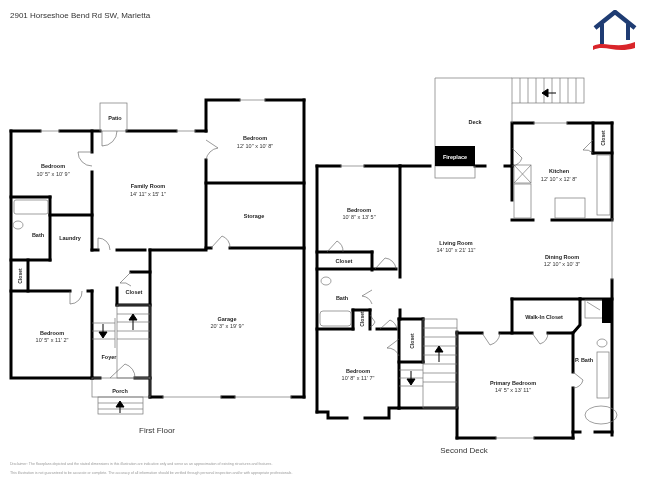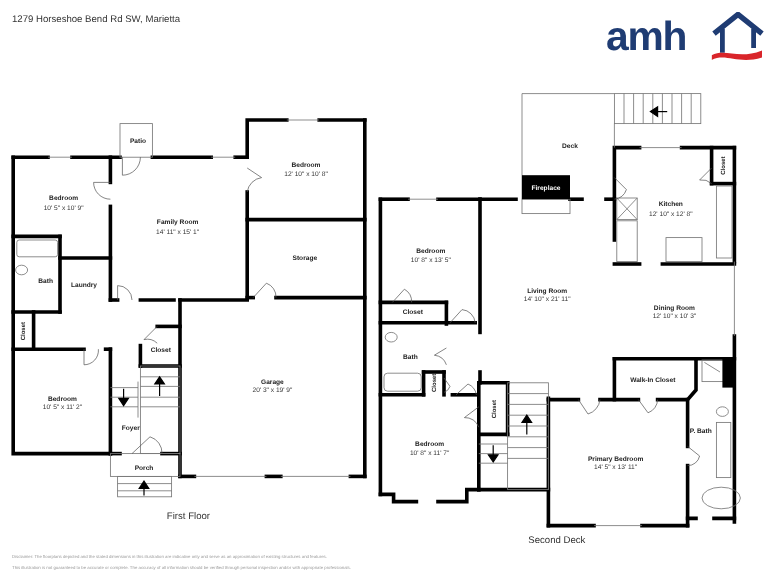--- a/index.html
+++ b/index.html
@@ -12,24 +12,23 @@
   .lbl { position: absolute; font-size: 5.5px; font-weight: bold; text-align: center; transform: translate(-50%, -50%); white-space: nowrap; color: #222; }
   .dim { position: absolute; font-size: 5.5px; text-align: center; transform: translate(-50%, -50%); white-space: nowrap; color: #333; }
   .vlbl { position: absolute; font-size: 5px; font-weight: bold; transform: translate(-50%, -50%) rotate(-90deg); white-space: nowrap; color: #222; }
   .fplbl { position: absolute; font-size: 5.5px; font-weight: bold; color: #fff; transform: translate(-50%, -50%); white-space: nowrap; }
   .floor-title { position: absolute; font-size: 8px; color: #333; transform: translate(-50%, -50%); white-space: nowrap; }
   .disclaimer { position: absolute; left: 10px; font-size: 3.6px; color: #9a9a9a; white-space: nowrap; }
 </style>
 </head>
 <body>
 
-<div class="abs address">1279 Horseshoe Bend Rd SW, Marietta</div>
+<div class="abs address">2901 Horseshoe Bend Rd SW, Marietta</div>
 
 <div class="abs logo">
-  <span class="logo-text">amh</span>
   <svg style="position:absolute;left:88px;top:0;" width="48" height="42" viewBox="0 0 48 42">
     <polyline points="2,18 22,2 42,18" fill="none" stroke="#1f3c73" stroke-width="4.5" stroke-linejoin="miter"></polyline>
     <polyline points="9,14 9,34" fill="none" stroke="#1f3c73" stroke-width="4"></polyline>
     <polyline points="35,14 35,30" fill="none" stroke="#1f3c73" stroke-width="4"></polyline>
     <path d="M0,36 C12,30 22,40 42,32 L42,38 C22,44 12,34 0,40 Z" fill="#d9252a"></path>
   </svg>
 </div>
 
 <svg class="plan" width="650" height="488" viewBox="0 0 650 488">
   <g stroke="#000" stroke-width="3" fill="none" stroke-linecap="square">

